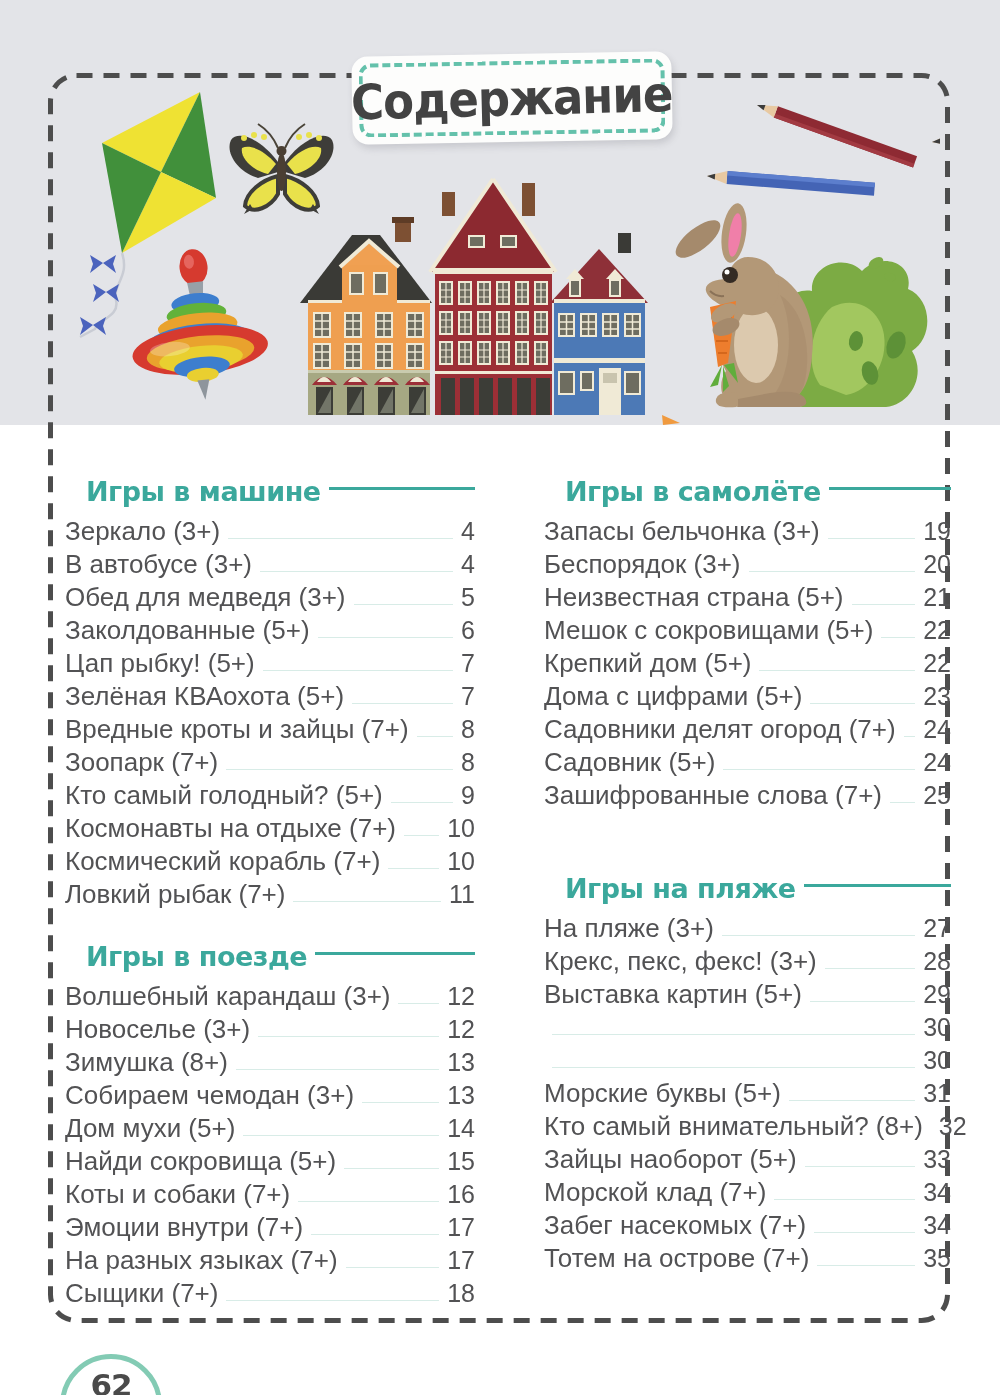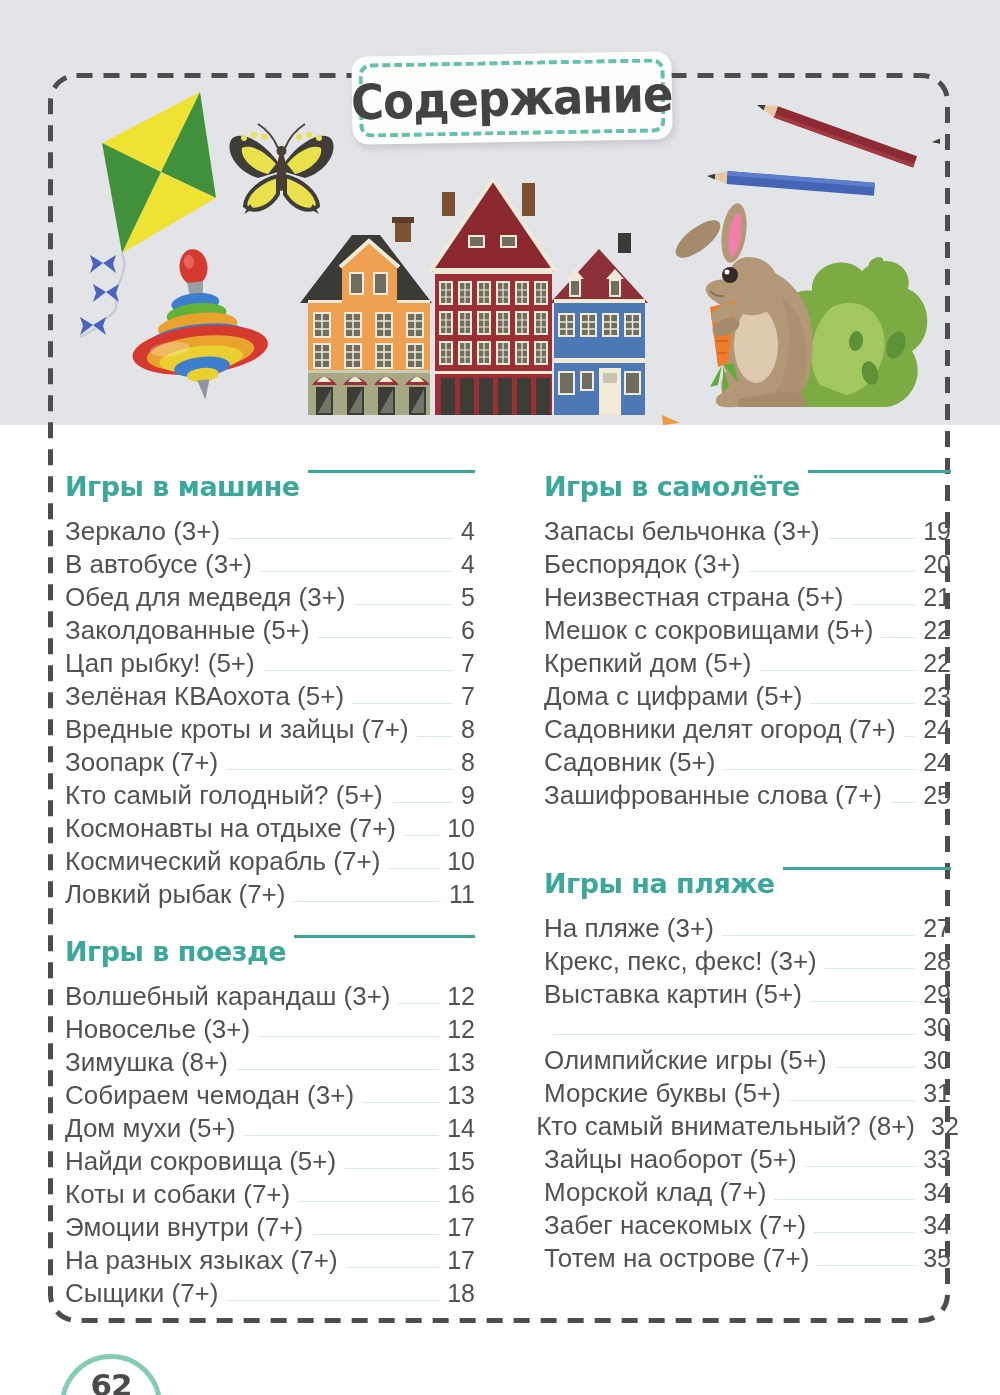--- a/index.html
+++ b/index.html
@@ -26,27 +26,27 @@
   .title-text{
     font-family:"DejaVu Sans", sans-serif;font-weight:bold;font-size:45px;
     color:#434343;letter-spacing:-1px;transform:scaleY(1.08) rotate(-0.5deg);
   }
   
   .illus{position:absolute;}
   
   .toc-col{position:absolute;top:470px;}
   #col-0{left:65px;width:410px;}
   #col-1{left:544px;width:407px;}
-  .sec-header{display:flex;align-items:flex-start;height:42px;margin-bottom:1px;}
+  .sec-header{display:flex;align-items:center;height:42px;margin-bottom:1px;margin-left:21px;}
   .sec-title{
     font-family:"DejaVu Sans", sans-serif;font-weight:bold;font-size:27px;line-height:33px;
     color:#3ba89c;white-space:nowrap;letter-spacing:-0.5px;
   }
   .sec-line{flex:1;border-bottom:3px solid #3ba89c;margin:0 0 6px 8px;}
-  .toc-row{display:flex;align-items:flex-end;height:33px;justify-content:center;}
+  .toc-row{display:flex;align-items:flex-end;height:33px;}
   .row-label{font-size:26px;line-height:30px;color:#525254;white-space:nowrap;}
   .row-leader{flex:1;border-bottom:1.5px solid #d8ece7;margin:0 8px 7px 8px;}
   .row-page{font-size:25px;line-height:30px;color:#525254;}
   #col-0 .toc-section + .toc-section{margin-top:26px;}
   #col-1 .toc-section + .toc-section{margin-top:57px;}
   
   .page-badge{
     position:absolute;left:60px;top:1354px;width:92px;height:92px;
     border:5px solid #83cbb4;border-radius:50%;background:#ffffff;
     display:flex;justify-content:center;
@@ -571,21 +571,20 @@
       <div class="toc-row">
         <span class="row-label">Выставка картин (5+)</span>
         <span class="row-leader"></span>
         <span class="row-page">29</span>
       </div>
       <div class="toc-row">
         <span class="row-leader"></span>
         <span class="row-page">30</span>
       </div>
       <div class="toc-row">
-        <span class="row-label">Олимпийские игры (5+)</span>
         <span class="row-leader"></span>
         <span class="row-page">30</span>
       </div>
       <div class="toc-row">
         <span class="row-label">Морские буквы (5+)</span>
         <span class="row-leader"></span>
         <span class="row-page">31</span>
       </div>
       <div class="toc-row">
         <span class="row-label">Кто самый внимательный? (8+)</span>

